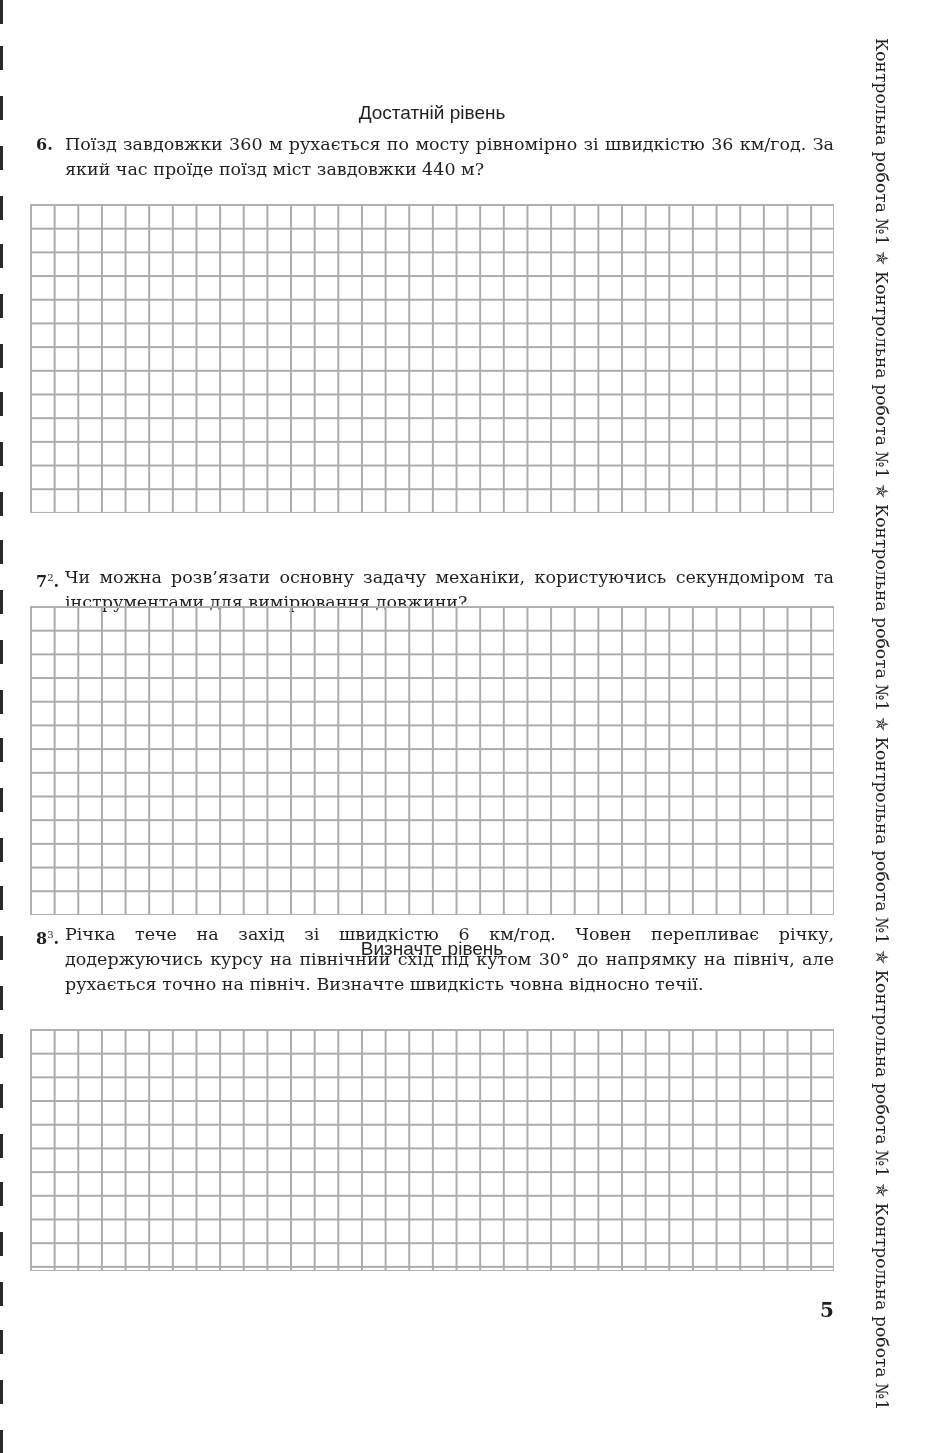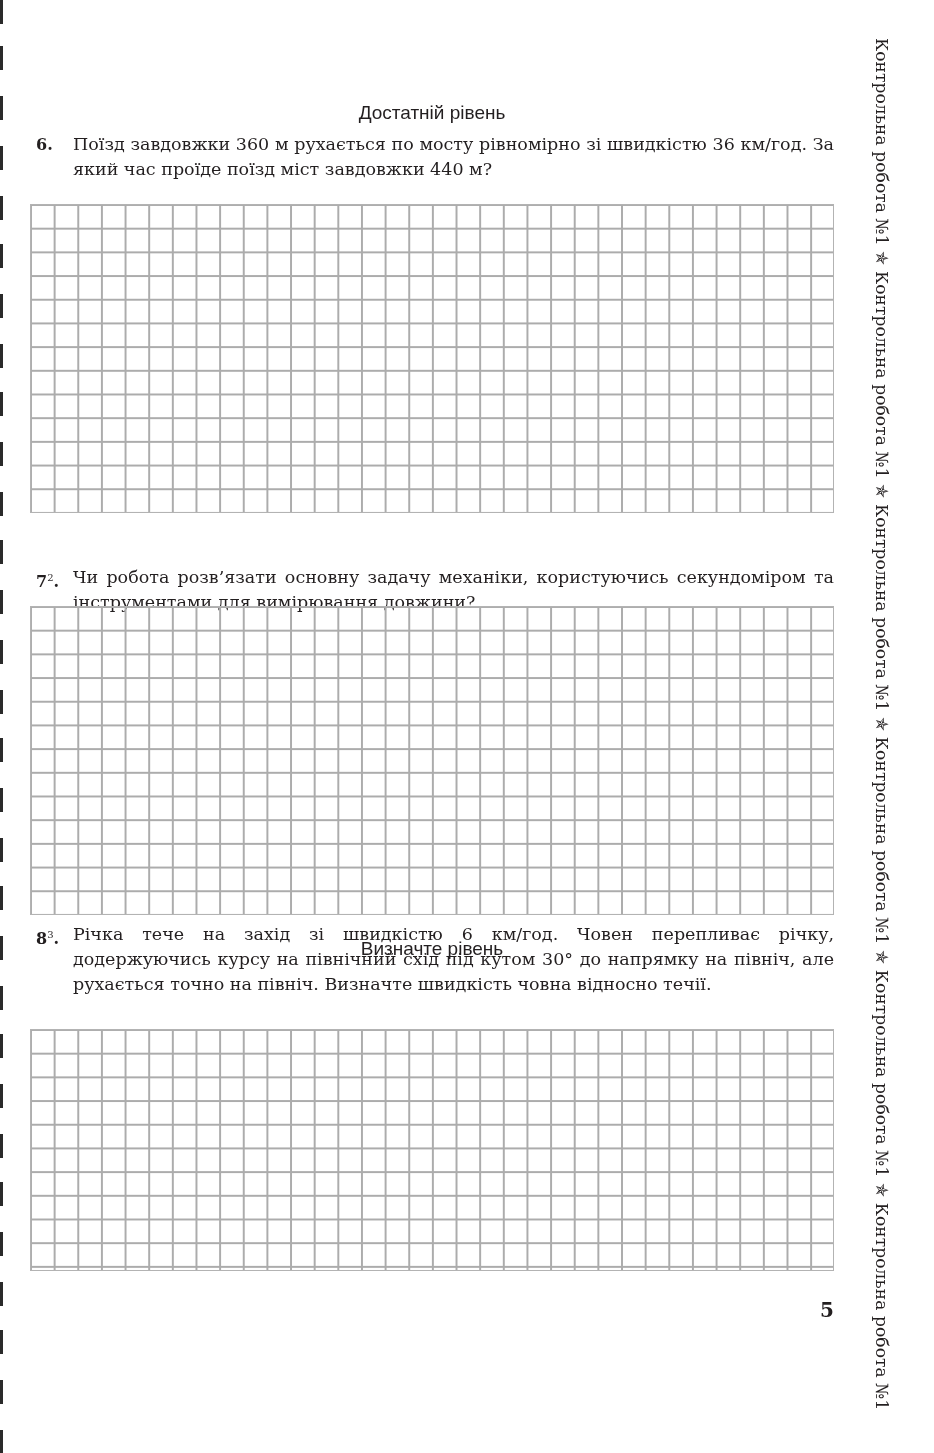--- a/index.html
+++ b/index.html
@@ -3,21 +3,21 @@
 <meta charset="utf-8">
 <style>
   html, body { margin:0; padding:0; }
   body { width:934px; height:1453px; background:#ffffff; position:relative; overflow:hidden; color:#231f20; }
   .cutmarks { position:absolute; left:0; top:0; width:4px; height:1453px; }
   .cutmark { position:absolute; left:0; width:3px; height:24px; background:#2a2a2a; }
   .level-title { position:absolute; left:30px; width:804px; text-align:center; font-family:"Liberation Sans", sans-serif; font-size:19px; color:#231f20; }
   .task { position:absolute; left:36px; width:798px; font-family:"DejaVu Serif", serif; font-size:17.5px; line-height:25px; color:#231f20; }
   .task .num { position:absolute; left:0; top:0; font-weight:bold; font-size:16px; }
   .task .num sup { font-size:10px; font-weight:normal; }
-  .task .text { margin-left:37px; text-align:justify; text-align-last:left; }
+  .task .text { margin-left:29px; text-align:justify; text-align-last:left; }
   .grid { position:absolute; left:30px; width:804px; border:1px solid #b3b3b3; box-sizing:border-box;
     background-image:
       linear-gradient(to right, #acacac 0, #acacac 2px, transparent 2px),
       linear-gradient(to bottom, #acacac 0, #acacac 2px, transparent 2px);
     background-size: 23.65px 23.7px;
     background-position: -1px -1px;
   }
   .page-num { position:absolute; left:820px; top:1298px; font-family:"DejaVu Serif", serif; font-weight:bold; font-size:20px; color:#231f20; }
   .side-label { position:absolute; left:866px; top:38px; width:30px; height:1380px; }
   .side-label .inner { position:absolute; left:0; top:0; transform-origin:0 0; transform: translate(26px,0) rotate(90deg); white-space:nowrap; font-family:"DejaVu Serif", serif; font-size:17px; color:#231f20; letter-spacing:0.1px; }
@@ -61,21 +61,21 @@
 <div class="level-title" style="top:102px">Достатній рівень</div>
 
 <div class="task" style="top:132px">
   <span class="num"><span>6.</span></span>
   <div class="text">Поїзд завдовжки 360 м рухається по мосту рівномірно зі швидкістю 36 км/год. За який час проїде поїзд міст завдовжки 440 м?</div>
 </div>
 <div class="grid" style="top:204px; height:309px;"></div>
 
 <div class="task" style="top:565px">
   <span class="num"><span>7</span><sup>2</sup><span>.</span></span>
-  <div class="text">Чи робота розв’язати основну задачу механіки, користуючись секундоміром та інструментами для вимірювання довжини?</div>
+  <div class="text">Чи можна розв’язати основну задачу механіки, користуючись секундоміром та інструментами для вимірювання довжини?</div>
 </div>
 <div class="grid" style="top:606px; height:309px;"></div>
 
 <div class="level-title" style="top:938px">Визначте рівень</div>
 
 <div class="task" style="top:922px">
   <span class="num"><span>8</span><sup>3</sup><span>.</span></span>
   <div class="text">Річка тече на захід зі швидкістю 6 км/год. Човен перепливає річку, додержуючись курсу на північний схід під кутом 30° до напрямку на північ, але рухається точно на північ. Визначте швидкість човна відносно течії.</div>
 </div>
 <div class="grid" style="top:1029px; height:242px;"></div>

